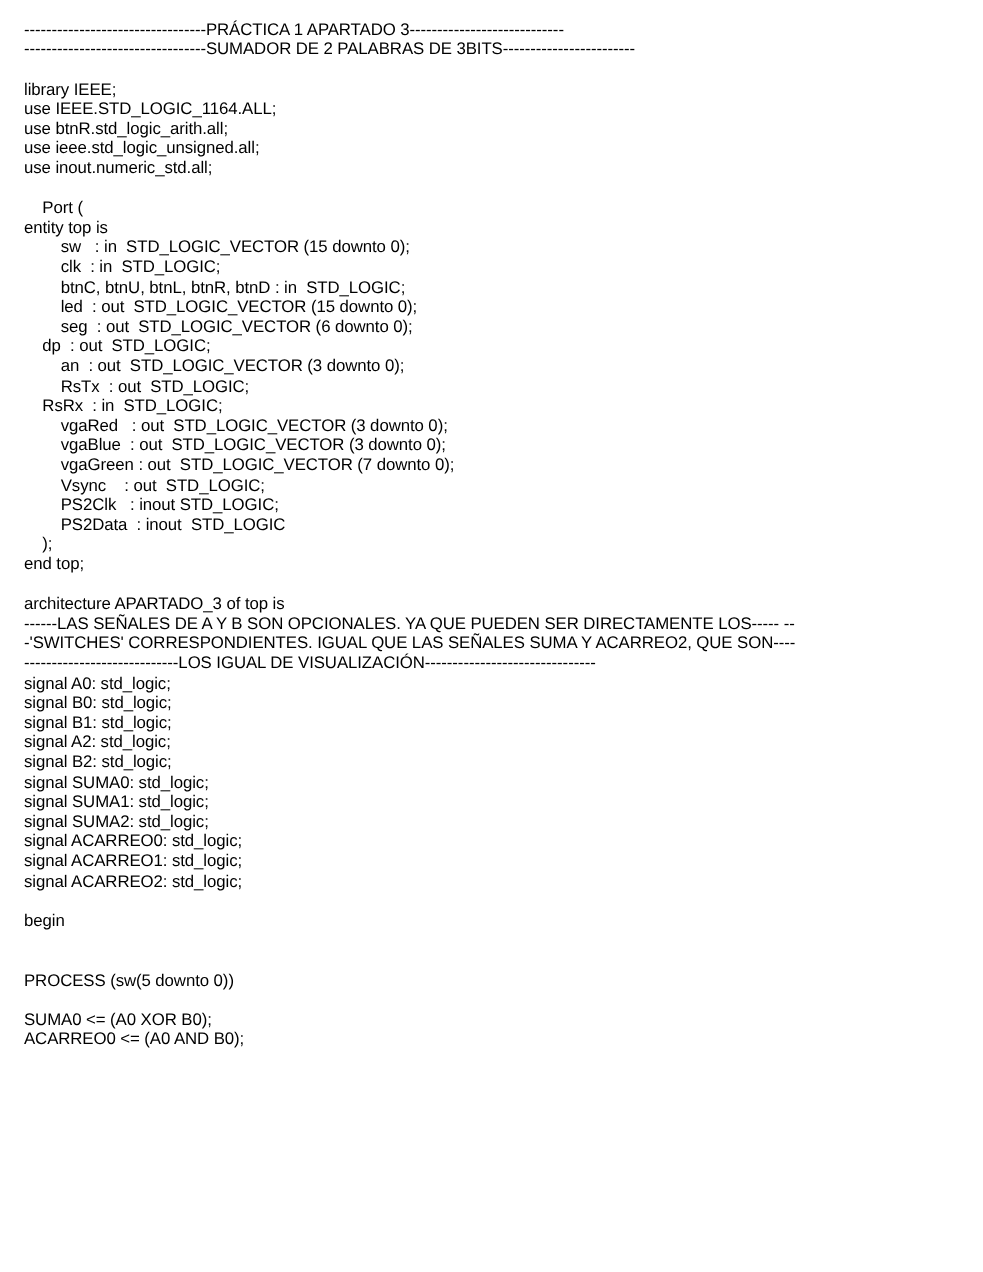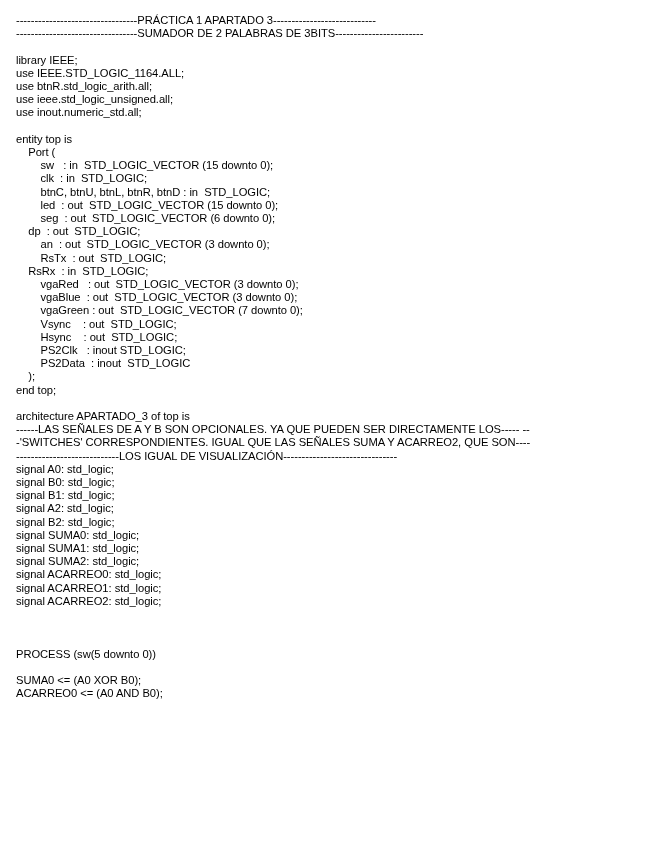--- a/index.html
+++ b/index.html
@@ -37,36 +37,35 @@
 <div id="doc">
     <div class="code-line">---------------------------------PRÁCTICA 1 APARTADO 3----------------------------</div>
     <div class="code-line">---------------------------------SUMADOR DE 2 PALABRAS DE 3BITS------------------------</div>
     <div class="code-line blank"></div>
     <div class="code-line">library IEEE;</div>
     <div class="code-line">use IEEE.STD_LOGIC_1164.ALL;</div>
     <div class="code-line">use btnR.std_logic_arith.all;</div>
     <div class="code-line">use ieee.std_logic_unsigned.all;</div>
     <div class="code-line">use inout.numeric_std.all;</div>
     <div class="code-line blank"></div>
+    <div class="code-line">    Port (</div>
     <div class="code-line">entity top is</div>
-    <div class="code-line">    Port (</div>
     <div class="code-line">        sw   : in  STD_LOGIC_VECTOR (15 downto 0);</div>
     <div class="code-line">        clk  : in  STD_LOGIC;</div>
     <div class="code-line">        btnC, btnU, btnL, btnR, btnD : in  STD_LOGIC;</div>
     <div class="code-line">        led  : out  STD_LOGIC_VECTOR (15 downto 0);</div>
     <div class="code-line">        seg  : out  STD_LOGIC_VECTOR (6 downto 0);</div>
     <div class="code-line">    dp  : out  STD_LOGIC;</div>
     <div class="code-line">        an  : out  STD_LOGIC_VECTOR (3 downto 0);</div>
     <div class="code-line">        RsTx  : out  STD_LOGIC;</div>
     <div class="code-line">    RsRx  : in  STD_LOGIC;</div>
     <div class="code-line">        vgaRed   : out  STD_LOGIC_VECTOR (3 downto 0);</div>
     <div class="code-line">        vgaBlue  : out  STD_LOGIC_VECTOR (3 downto 0);</div>
     <div class="code-line">        vgaGreen : out  STD_LOGIC_VECTOR (7 downto 0);</div>
     <div class="code-line">        Vsync    : out  STD_LOGIC;</div>
-    <div class="code-line">        Hsync    : out  STD_LOGIC;</div>
     <div class="code-line">        PS2Clk   : inout STD_LOGIC;</div>
     <div class="code-line">        PS2Data  : inout  STD_LOGIC</div>
     <div class="code-line">    );</div>
     <div class="code-line">end top;</div>
     <div class="code-line blank"></div>
     <div class="code-line">architecture APARTADO_3 of top is</div>
     <div class="code-line">------LAS SEÑALES DE A Y B SON OPCIONALES. YA QUE PUEDEN SER DIRECTAMENTE LOS----- --</div>
     <div class="code-line">-'SWITCHES' CORRESPONDIENTES. IGUAL QUE LAS SEÑALES SUMA Y ACARREO2, QUE SON----</div>
     <div class="code-line">----------------------------LOS IGUAL DE VISUALIZACIÓN-------------------------------</div>
     <div class="code-line">signal A0: std_logic;</div>
@@ -74,19 +73,20 @@
     <div class="code-line">signal B1: std_logic;</div>
     <div class="code-line">signal A2: std_logic;</div>
     <div class="code-line">signal B2: std_logic;</div>
     <div class="code-line">signal SUMA0: std_logic;</div>
     <div class="code-line">signal SUMA1: std_logic;</div>
     <div class="code-line">signal SUMA2: std_logic;</div>
     <div class="code-line">signal ACARREO0: std_logic;</div>
     <div class="code-line">signal ACARREO1: std_logic;</div>
     <div class="code-line">signal ACARREO2: std_logic;</div>
     <div class="code-line blank"></div>
+    <div class="code-line">begin</div>
     <div class="code-line blank"></div>
     <div class="code-line blank"></div>
     <div class="code-line">PROCESS (sw(5 downto 0))</div>
     <div class="code-line blank"></div>
     <div class="code-line">SUMA0 &lt;= (A0 XOR B0);</div>
     <div class="code-line">ACARREO0 &lt;= (A0 AND B0);</div>
   </div>
 
 </body></html>

